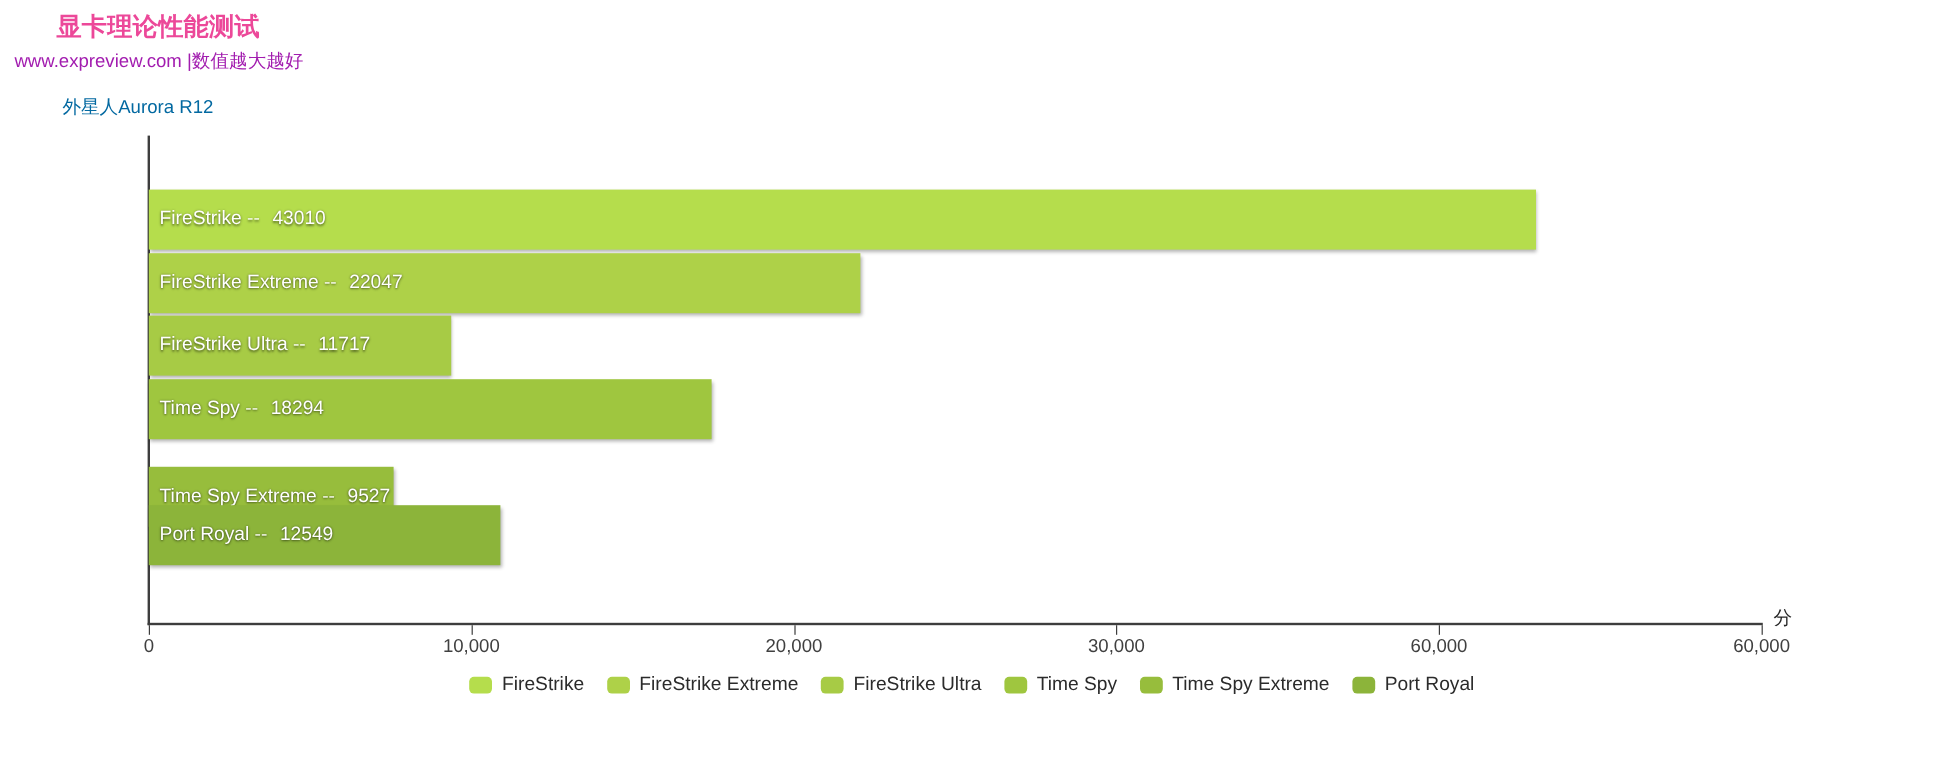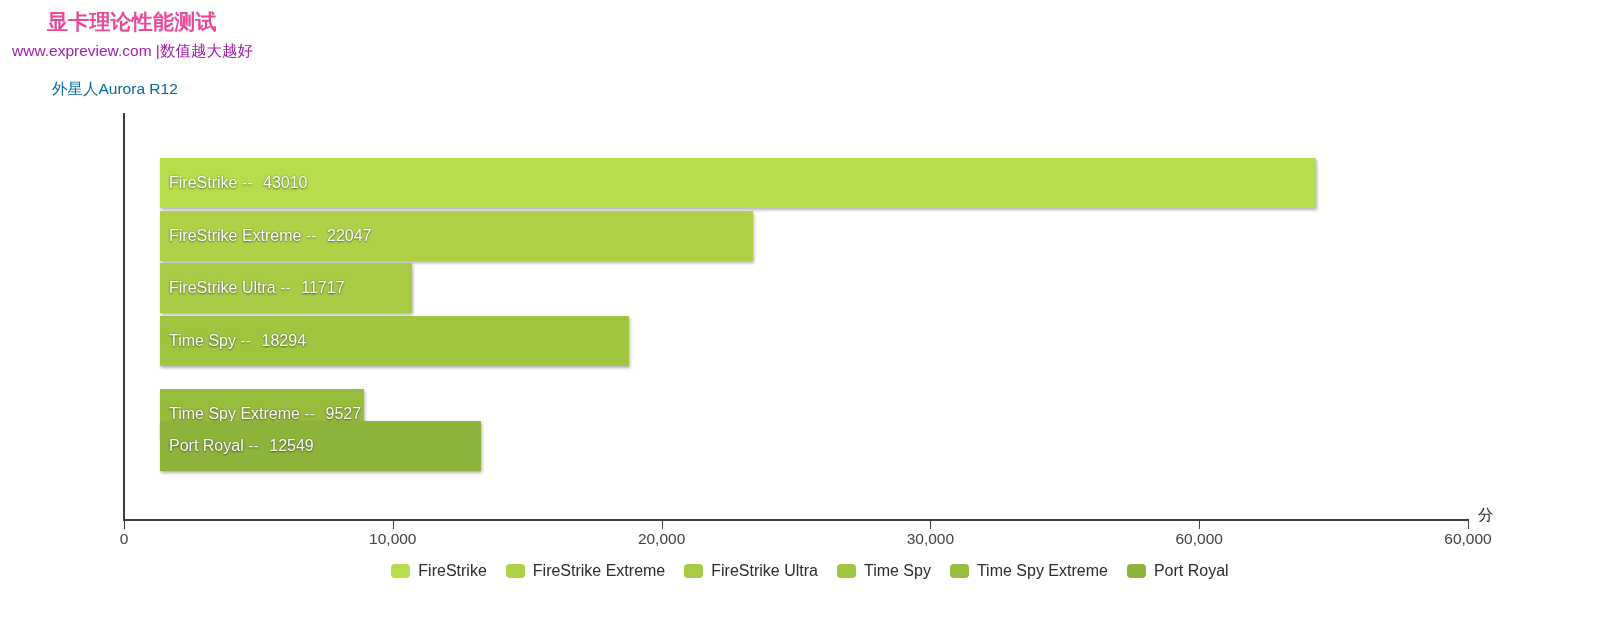--- a/index.html
+++ b/index.html
@@ -44,21 +44,21 @@
     position: absolute; top: 530px;
     font-size: 15.5px; color: #404040;
     transform: translateX(-50%); white-space: nowrap;
   }
   #x-unit-label {
     position: absolute; left: 1478px; top: 505px;
     font-size: 15.5px; color: #262626; white-space: nowrap;
   }
 
   
-  .bar-row { position: absolute; left: 124px; margin-left: 36px; }
+  .bar-row { position: absolute; left: 124px; }
   .bar {
     position: relative; height: 100%;
     box-shadow: 1px 2px 3px rgba(0,0,0,0.30);
     display: flex; align-items: center;
   }
   .bar-label {
     color: #ffffff; font-size: 16px; white-space: nowrap;
     margin-left: 9px;
     text-shadow: 0 1px 2px rgba(0,0,0,0.45), 0 0 2px rgba(0,0,0,0.30);
   }
@@ -122,21 +122,21 @@
         <div class="bar-row" style="top: 315.5px; height: 50px; width: 469px;">
           <div class="bar" style="background: rgb(159, 198, 63);">
             <span class="bar-label"><span>Time Spy</span><span class="bar-sep"> -- </span><span class="bar-value">18294</span></span>
           </div>
         </div>
         <div class="bar-row" style="top: 389px; height: 50px; width: 204px;">
           <div class="bar" style="background: rgb(151, 189, 60);">
             <span class="bar-label"><span>Time Spy Extreme</span><span class="bar-sep"> -- </span><span class="bar-value">9527</span></span>
           </div>
         </div>
-        <div class="bar-row" style="top: 420.5px; height: 50px; width: 321px;">
+        <div class="bar-row" style="top: 420.5px; height: 50px; width: 293px;">
           <div class="bar" style="background: rgb(140, 180, 58);">
             <span class="bar-label"><span>Port Royal</span><span class="bar-sep"> -- </span><span class="bar-value">12549</span></span>
           </div>
         </div>
       </div>
     <div id="x-unit-label">分</div>
   </div>
 
   <div id="legend">
       <div class="legend-item">

